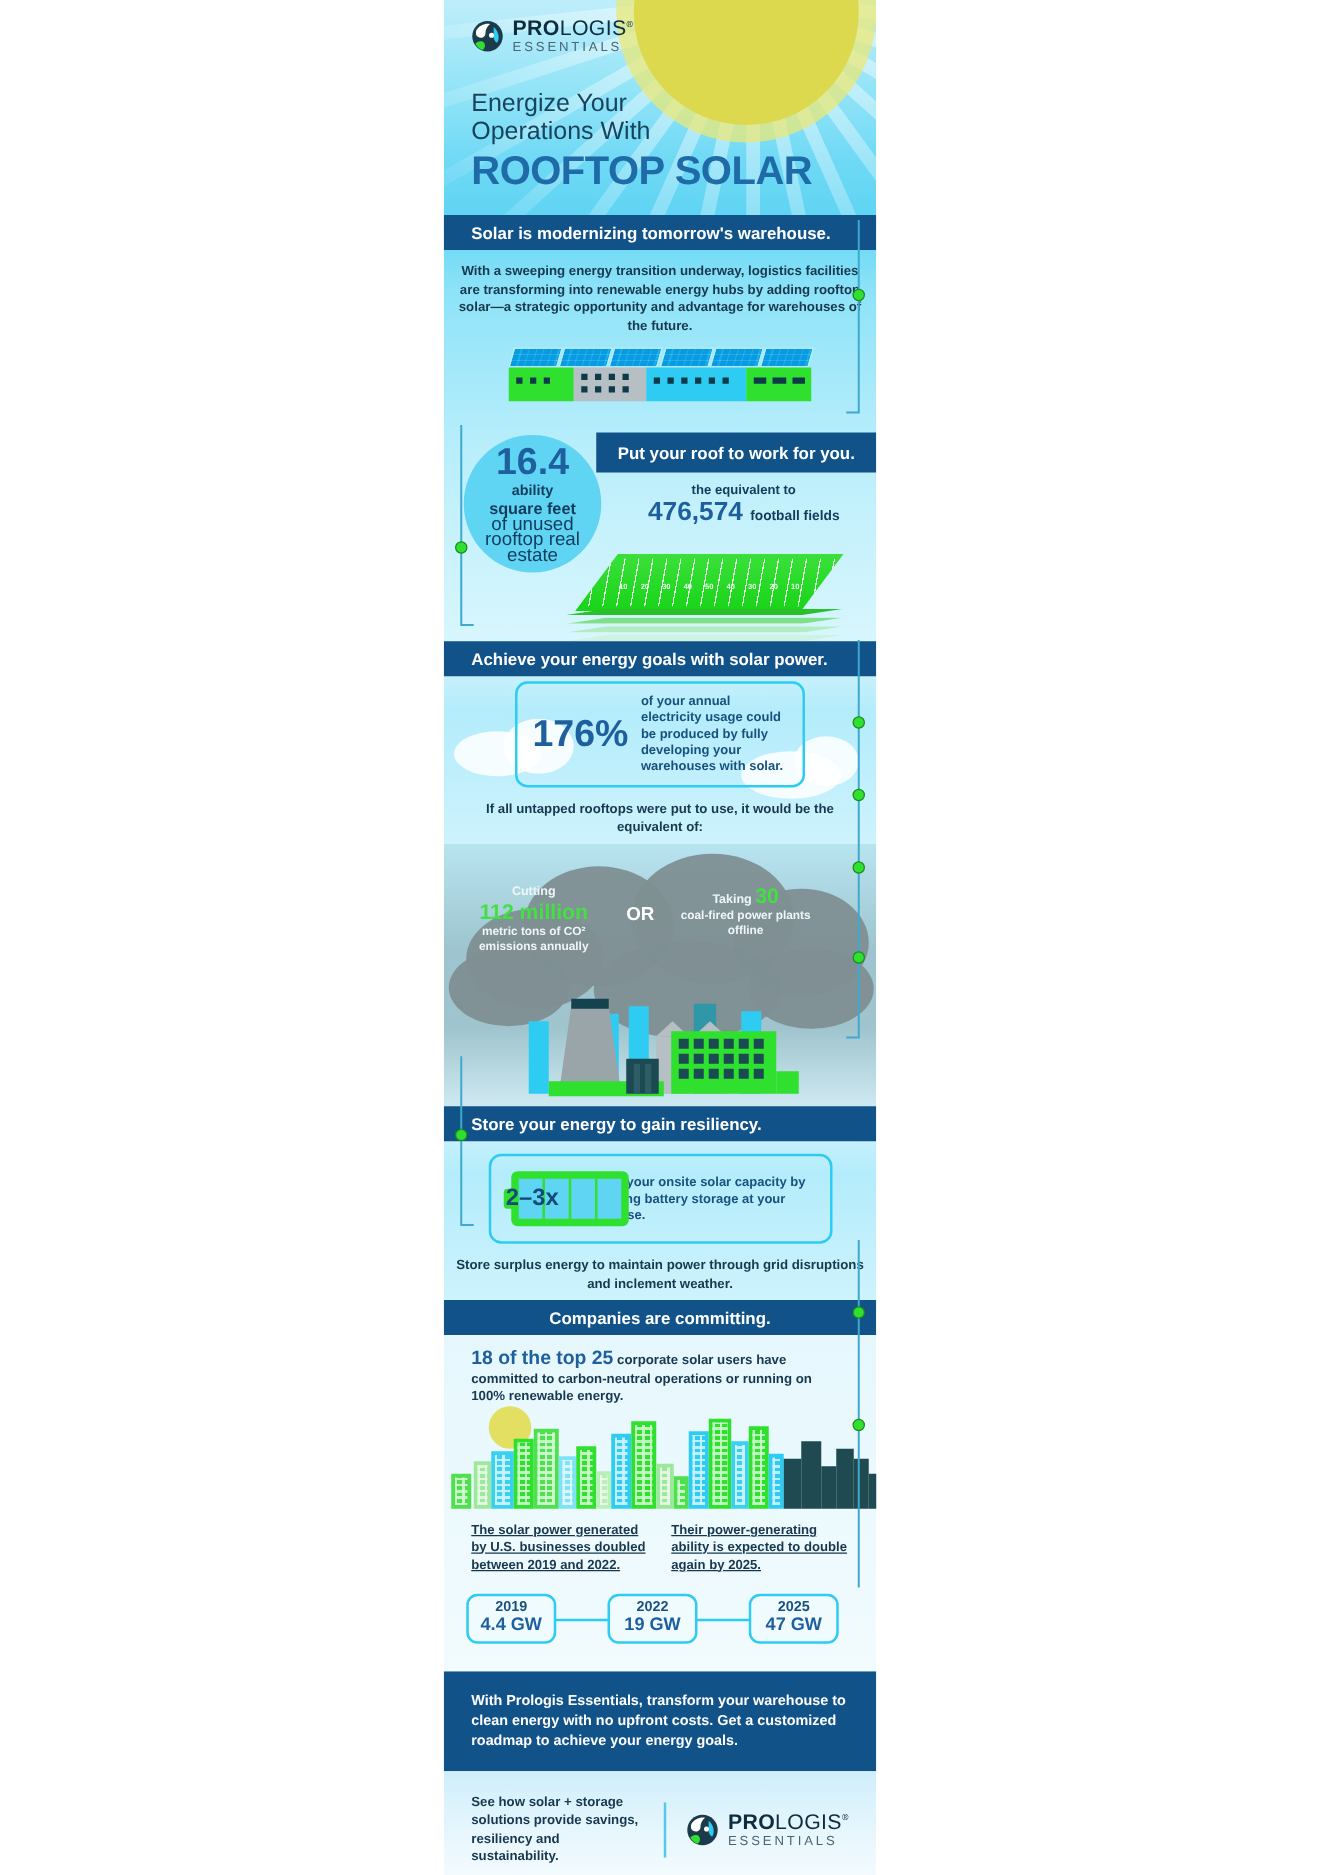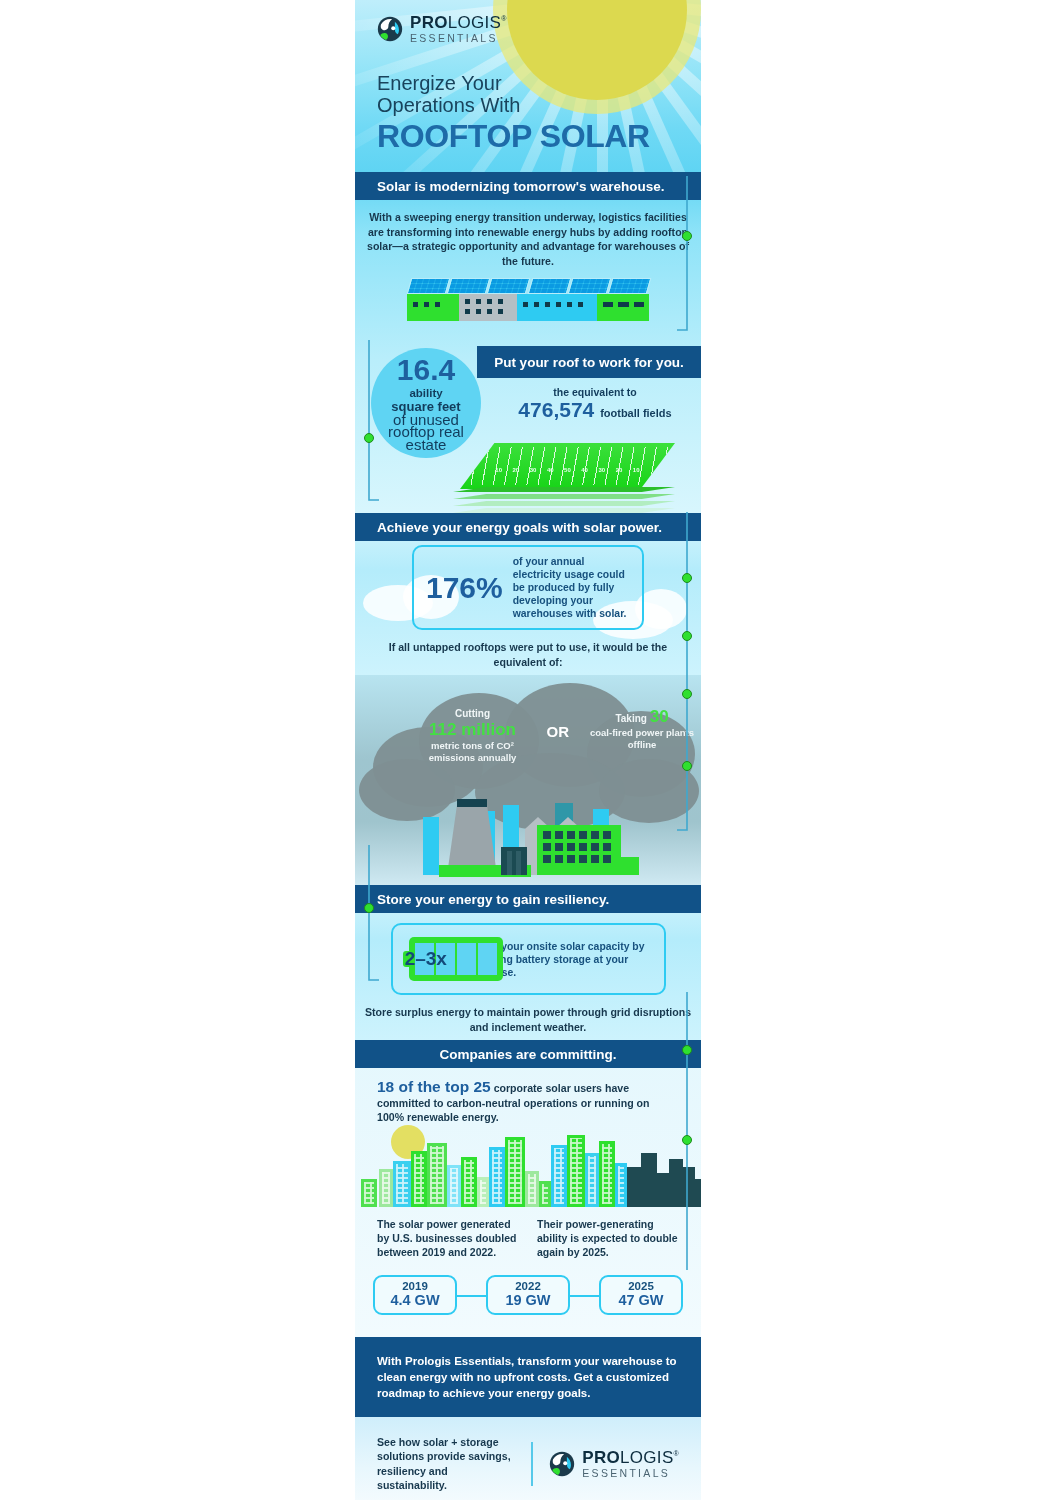--- a/index.html
+++ b/index.html
@@ -130,22 +130,22 @@
     display: flex; align-items: center; gap: 10px; padding: 8px 12px;
     background: transparent;
   }
   .card .pct { font-size: 30px; font-weight: 700; color: #1e5f9e; white-space: nowrap; }
   .card .ctext { font-size: 10.4px; line-height: 13px; font-weight: 700; color: #17517e; }
   .cloudbg { position: absolute; border-radius: 50%; background: rgba(255,255,255,.85); }
 
   
   .plant-zone { position: relative; height: 210px; overflow: hidden; }
   .smoke { position: absolute; border-radius: 50%; background: #7e8f92; opacity: .95; }
-  .plant-txt { position: absolute; top: 32px; left: 0; width: 346px; display: flex;
-      align-items: flex-start; justify-content: flex-end; gap: 14px; }
+  .plant-txt { position: absolute; top: 32px; left: 12px; width: 346px; display: flex;
+      align-items: flex-start; justify-content: flex-start; gap: 14px; }
   .pt-col { text-align: center; color: #f0f6f7; }
   .pt-col .lbl { font-size: 10px; font-weight: 700; line-height: 13px; }
   .pt-col .num { font-size: 17px; font-weight: 700; color: #43e043; line-height: 20px; }
   .pt-col .sm { font-size: 9.5px; font-weight: 700; line-height: 12px; }
   .or { font-size: 15px; font-weight: 700; color: #ffffff; margin-top: 16px; }
   .plant { position: absolute; left: 60px; bottom: 0; width: 230px; height: 100px; }
 
   
   .batt-card {
     position: relative; margin: 10px auto 0; width: 275px; height: 72px;
@@ -172,26 +172,26 @@
 
   .city { position: relative; height: 78px; }
   .citysun { position: absolute; left: 36px; top: -4px; width: 34px; height: 34px;
       border-radius: 50%; background: #e3df62; }
   .bld { position: absolute; bottom: 0; }
   .bld .win { position: absolute; inset: 3px; background:
       repeating-linear-gradient(0deg, rgba(255,255,255,.9) 0 2px, transparent 2px 5px),
       repeating-linear-gradient(90deg, rgba(255,255,255,.9) 0 2px, transparent 2px 6px); opacity: .75; }
 
   .twocol { display: flex; gap: 18px; padding: 10px 22px 0; }
-  .twocol p { font-size: 10.5px; line-height: 14px; color: #17384e; font-weight: 700; flex: 1; }
+  .twocol p { font-size: 10.5px; line-height: 14px; color: #17384e; font-weight: 700; flex: 1; text-decoration: underline; }
 
   
   .timeline { position: relative; height: 52px; margin-top: 12px; }
   .tl-line { position: absolute; left: 78px; right: 78px; top: 24px; height: 2px; background: #2ecbf2; }
-  .tl-box { position: absolute; top: 4px; width: 84px; height: 40px; border: 2px solid #2ecbf2;
+  .tl-box { position: absolute; top: 4px; width: 72px; height: 40px; border: 2px solid #2ecbf2;
       border-radius: 9px; background: #f0fbfe; text-align: center; }
   .tl-box .yr { font-size: 11.5px; font-weight: 700; color: #17517e; margin-top: 3px; }
   .tl-box .gw { font-size: 14.5px; font-weight: 700; color: #1e5f9e; line-height: 17px; }
 
   
   .cta { background: #115288; color: #fff; padding: 16px 22px; }
   .cta p { font-size: 11.5px; line-height: 16px; font-weight: 700; }
 
   .footer { background: linear-gradient(180deg,#cfeefb 0%, #e8f7fd 60%, #f4fbfe 100%); padding: 18px 22px 10px; }
   .frow { display: flex; align-items: center; gap: 16px; }

